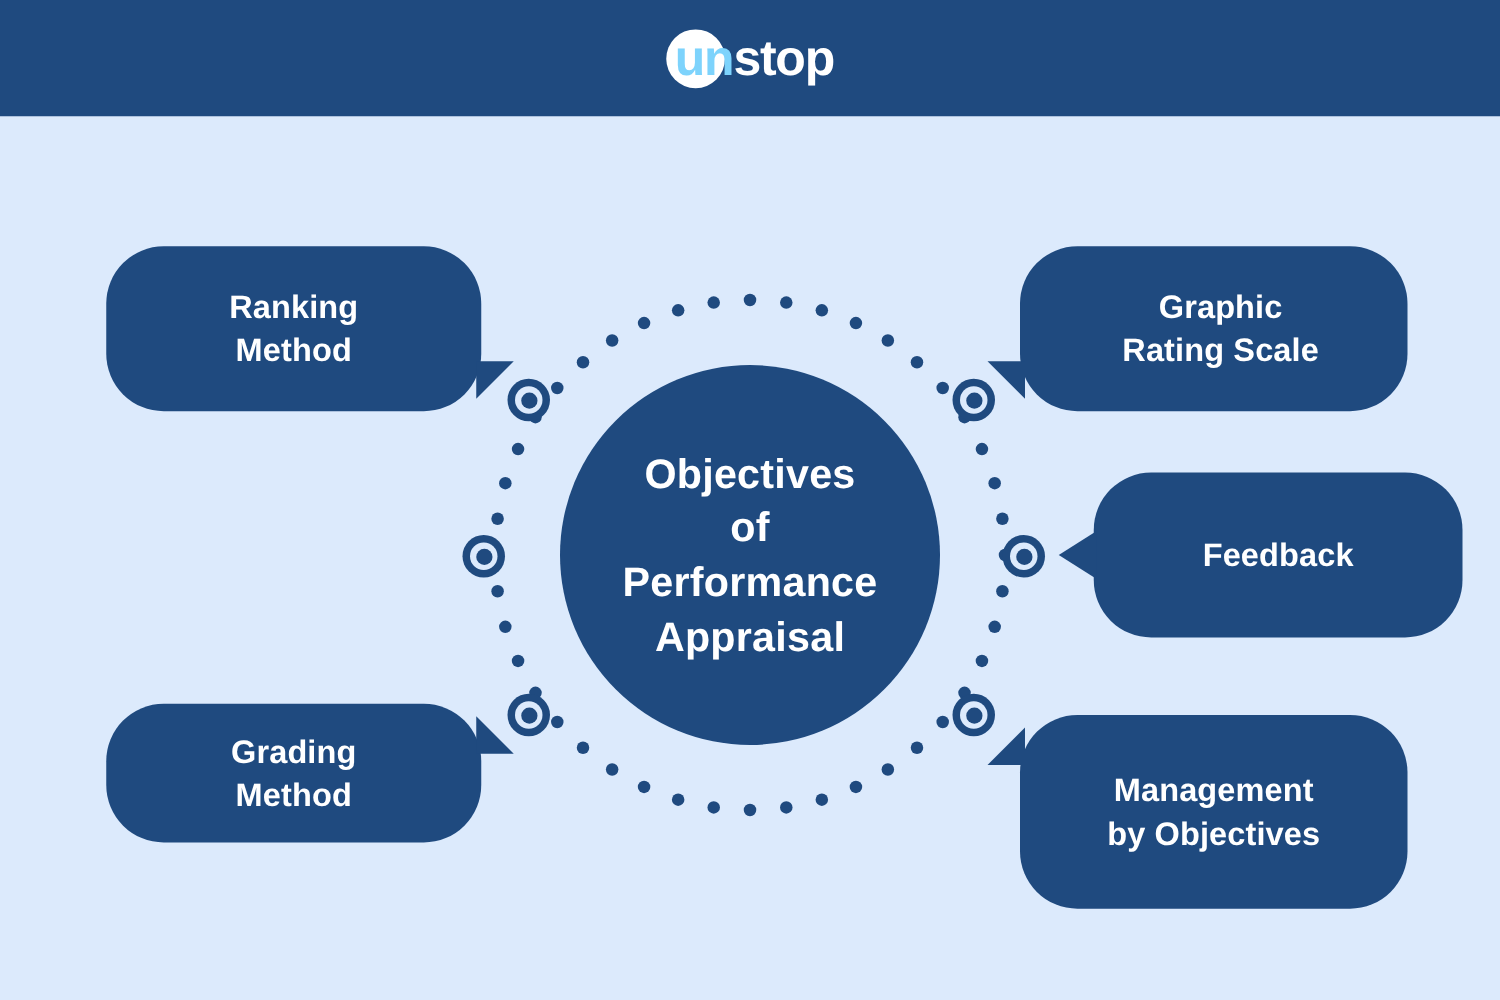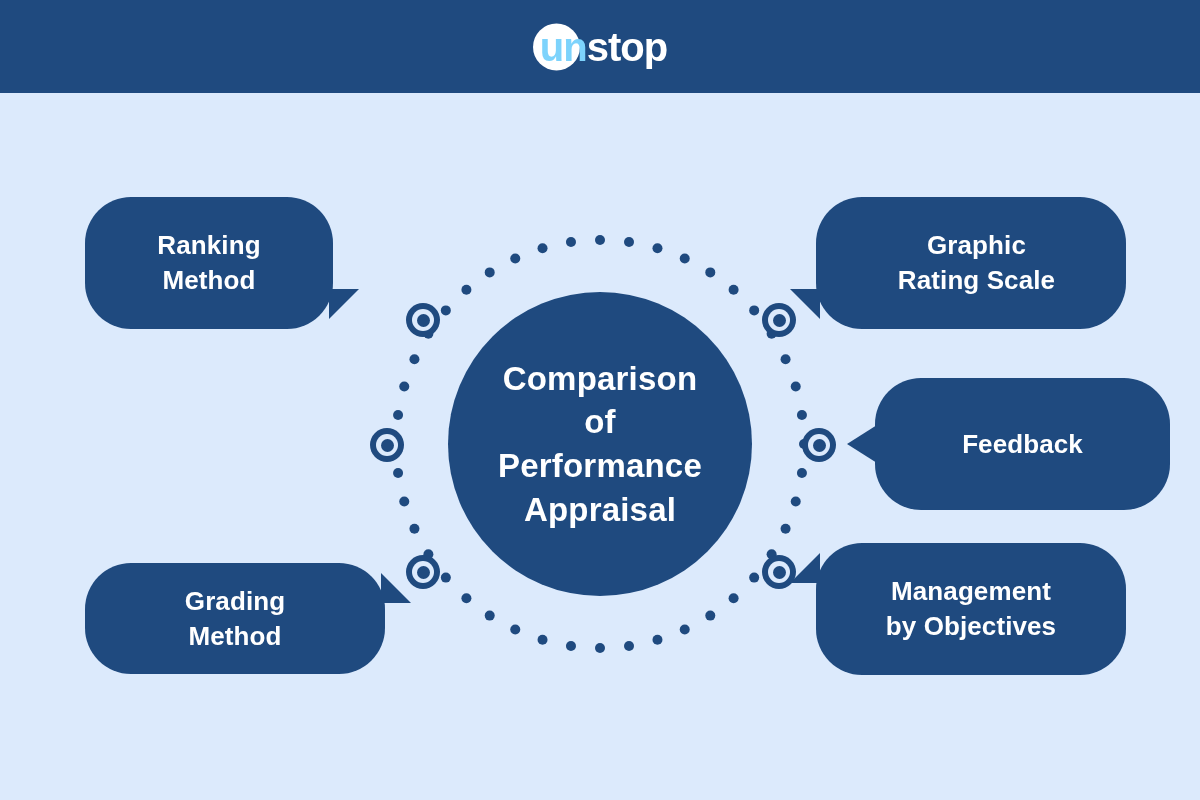--- a/index.html
+++ b/index.html
@@ -123,21 +123,21 @@
   }
 
   
   .tail {
     position: absolute;
     width: 0;
     height: 0;
   }
 
   
-  .b-tl { left: 85px;  top: 104px; width: 248px; height: 132px; align-items: center; }
+  .b-tl { left: 85px;  top: 104px; width: 300px; height: 132px; align-items: center; }
   .b-tl .tail {
     right: -26px; bottom: 10px;
     border-top: 30px solid #1f4a7f;
     border-right: 30px solid transparent;
   }
 
   
   .b-ml { left: 30px;  top: 285px; width: 300px; height: 132px; }
   .b-ml .tail {
     right: -28px; top: 50%;
@@ -167,21 +167,21 @@
   .b-mr { left: 875px; top: 285px; width: 295px; height: 132px; }
   .b-mr .tail {
     left: -28px; top: 50%;
     margin-top: -19px;
     border-right: 30px solid #1f4a7f;
     border-top: 19px solid transparent;
     border-bottom: 19px solid transparent;
   }
 
   
-  .b-br { left: 816px; top: 450px; width: 310px; height: 132px; }
+  .b-br { left: 816px; top: 479px; width: 310px; height: 155px; }
   .b-br .tail {
     left: -26px; top: 10px;
     border-bottom: 30px solid #1f4a7f;
     border-left: 30px solid transparent;
   }
 
   
   .node {
     position: absolute;
     width: 34px;
@@ -271,21 +271,21 @@
         <circle cx="466.41" cy="196.83" r="5" fill="#1f4a7f"></circle>
         <circle cx="489.71" cy="179.38" r="5" fill="#1f4a7f"></circle>
         <circle cx="515.26" cy="165.44" r="5" fill="#1f4a7f"></circle>
         <circle cx="542.53" cy="155.26" r="5" fill="#1f4a7f"></circle>
         <circle cx="570.97" cy="149.08" r="5" fill="#1f4a7f"></circle>
       </g>
   </svg>
 
   <div class="hub">
     <div class="hub-text">
-      <div>Comparison</div>
+      <div>Objectives</div>
       <div>of</div>
       <div>Performance</div>
       <div>Appraisal</div>
     </div>
   </div>
 
   <div class="bubble b-tl">
     <div class="bubble-label">
       <div>Ranking</div>
       <div>Method</div>

